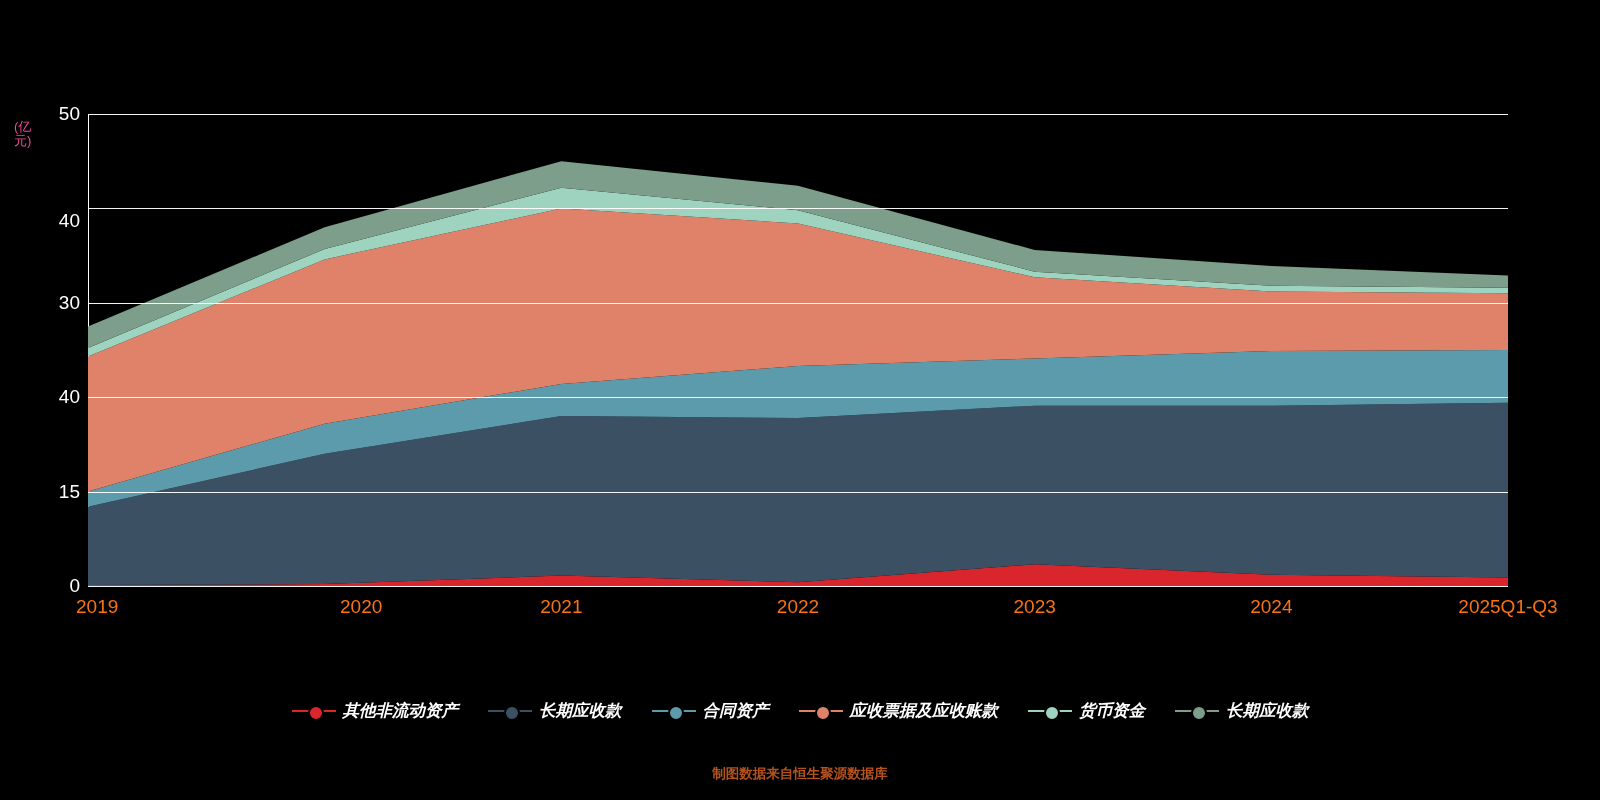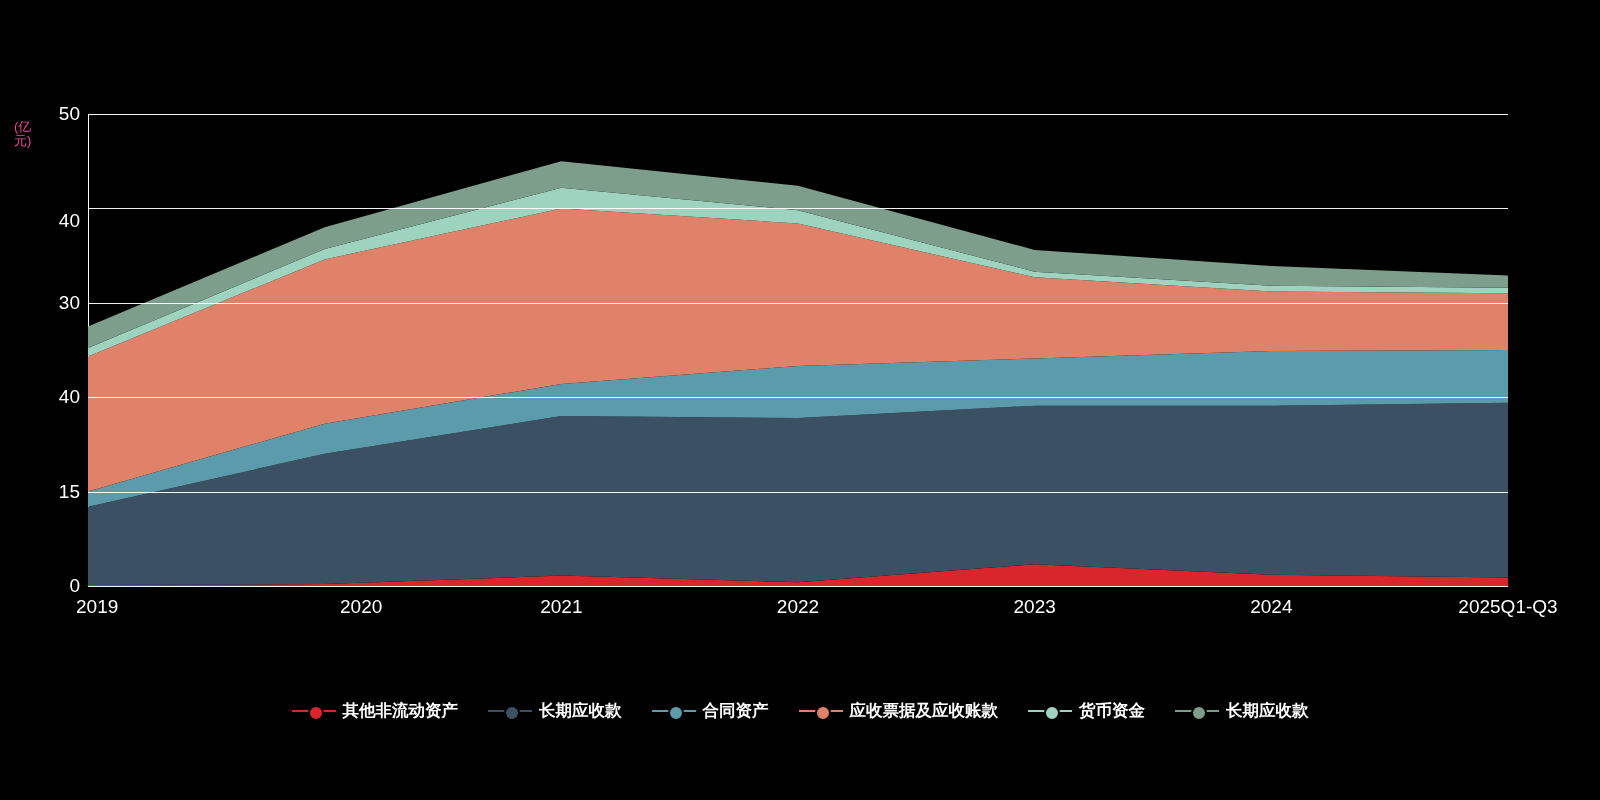--- a/index.html
+++ b/index.html
@@ -77,40 +77,41 @@
   .y-tick-wrap {
     position: absolute;
     left: 0;
     top: 0;
     width: 80px;
     height: 800px;
   }
   .x-tick-label {
     position: absolute;
     font-size: 19px;
-    color: #ffffff;
+    color: #f97316;
     top: 596px;
     white-space: nowrap;
   }
   .legend {
     position: absolute;
     left: 0;
     top: 700px;
     width: 1600px;
     display: flex;
     flex-direction: row;
     align-items: center;
     justify-content: center;
     gap: 30px;
   }
   .legend-item {
     display: flex;
     flex-direction: row;
     align-items: center;
     gap: 7px;
+    font-style: italic;
   }
   .legend-marker {
     position: relative;
     width: 44px;
     height: 18px;
     display: inline-block;
   }
   .legend-marker .lm-line {
     position: absolute;
     top: 8px;
@@ -234,14 +235,15 @@
       </div>
       <div class="legend-item">
         <span class="legend-marker">
           <span class="lm-line" style="background: rgb(125, 158, 139);"></span>
           <span class="lm-dot" style="background: rgb(125, 158, 139);"></span>
         </span>
         <span class="legend-label">长期应收款</span>
       </div>
     </div>
 
+  <div class="footer-note">制图数据来自恒生聚源数据库</div>
 
 </div>
 
 </body></html>

